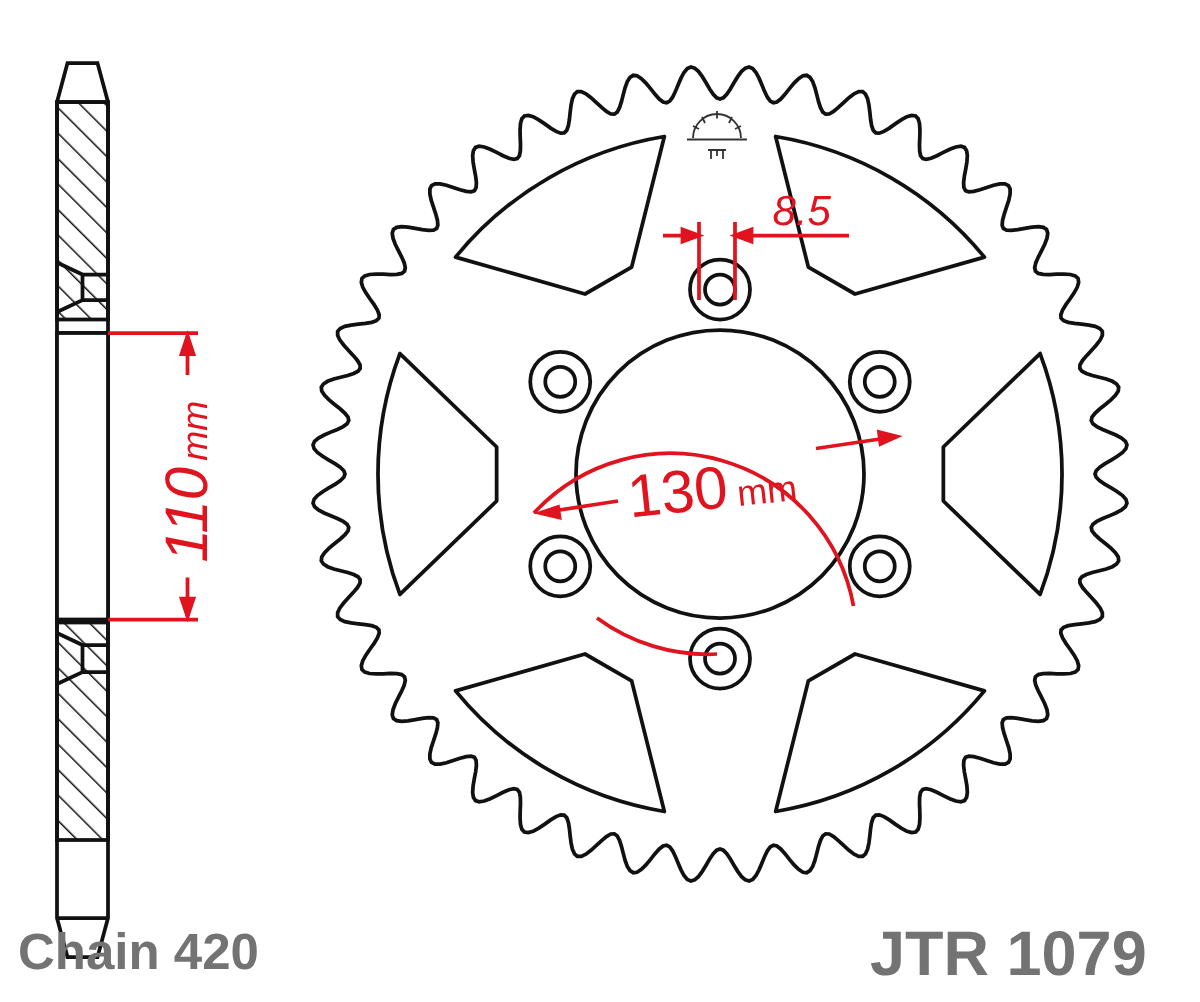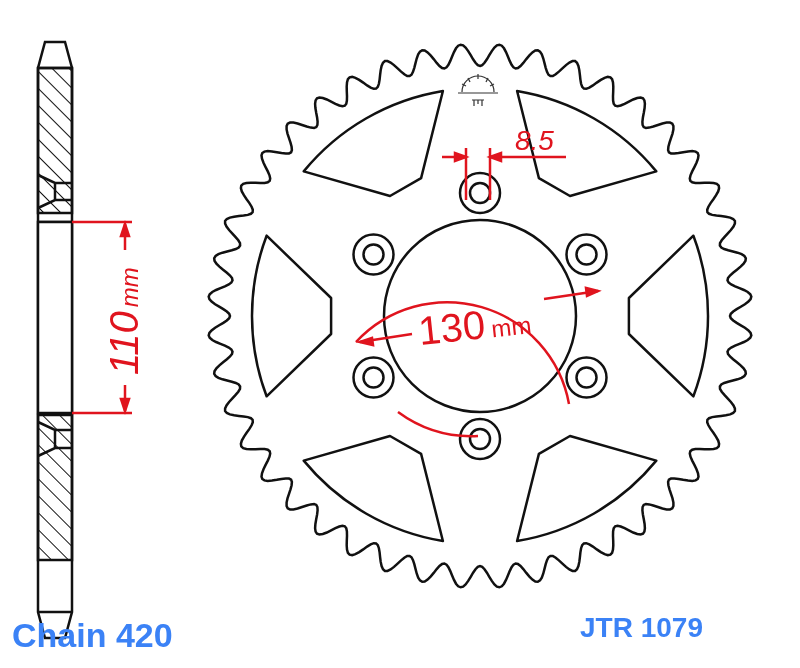--- a/index.html
+++ b/index.html
@@ -1,20 +1,20 @@
 <!DOCTYPE html>
 <html><head>
 <meta charset="utf-8">
 <style>
   html,body{margin:0;padding:0;background:#ffffff;}
   body{width:800px;height:668px;position:relative;overflow:hidden;font-family:"Liberation Sans",sans-serif;}
   svg{position:absolute;left:0;top:0;}
-  .lbl{position:absolute;font-weight:bold;color:#3b82f6;font-family:"Liberation Sans",sans-serif;}
+  .lbl{position:absolute;font-weight:bold;color:#737373;font-family:"Liberation Sans",sans-serif;}
   #chain{left:12px;top:616px;font-size:34px;}
-  #part{left:580px;top:612px;font-size:28px;text-align:center;}
+  #part{left:580px;top:612px;font-size:42px;text-align:center;}
 </style>
 </head>
 <body>
 
 <svg width="800" height="668" viewBox="0 0 800 668">
   <defs>
     <pattern id="hatch" width="12" height="12" patternUnits="userSpaceOnUse" patternTransform="rotate(-45)">
       <line x1="0" y1="0" x2="0" y2="12" stroke="#111" stroke-width="2"></line>
     </pattern>
   </defs>

